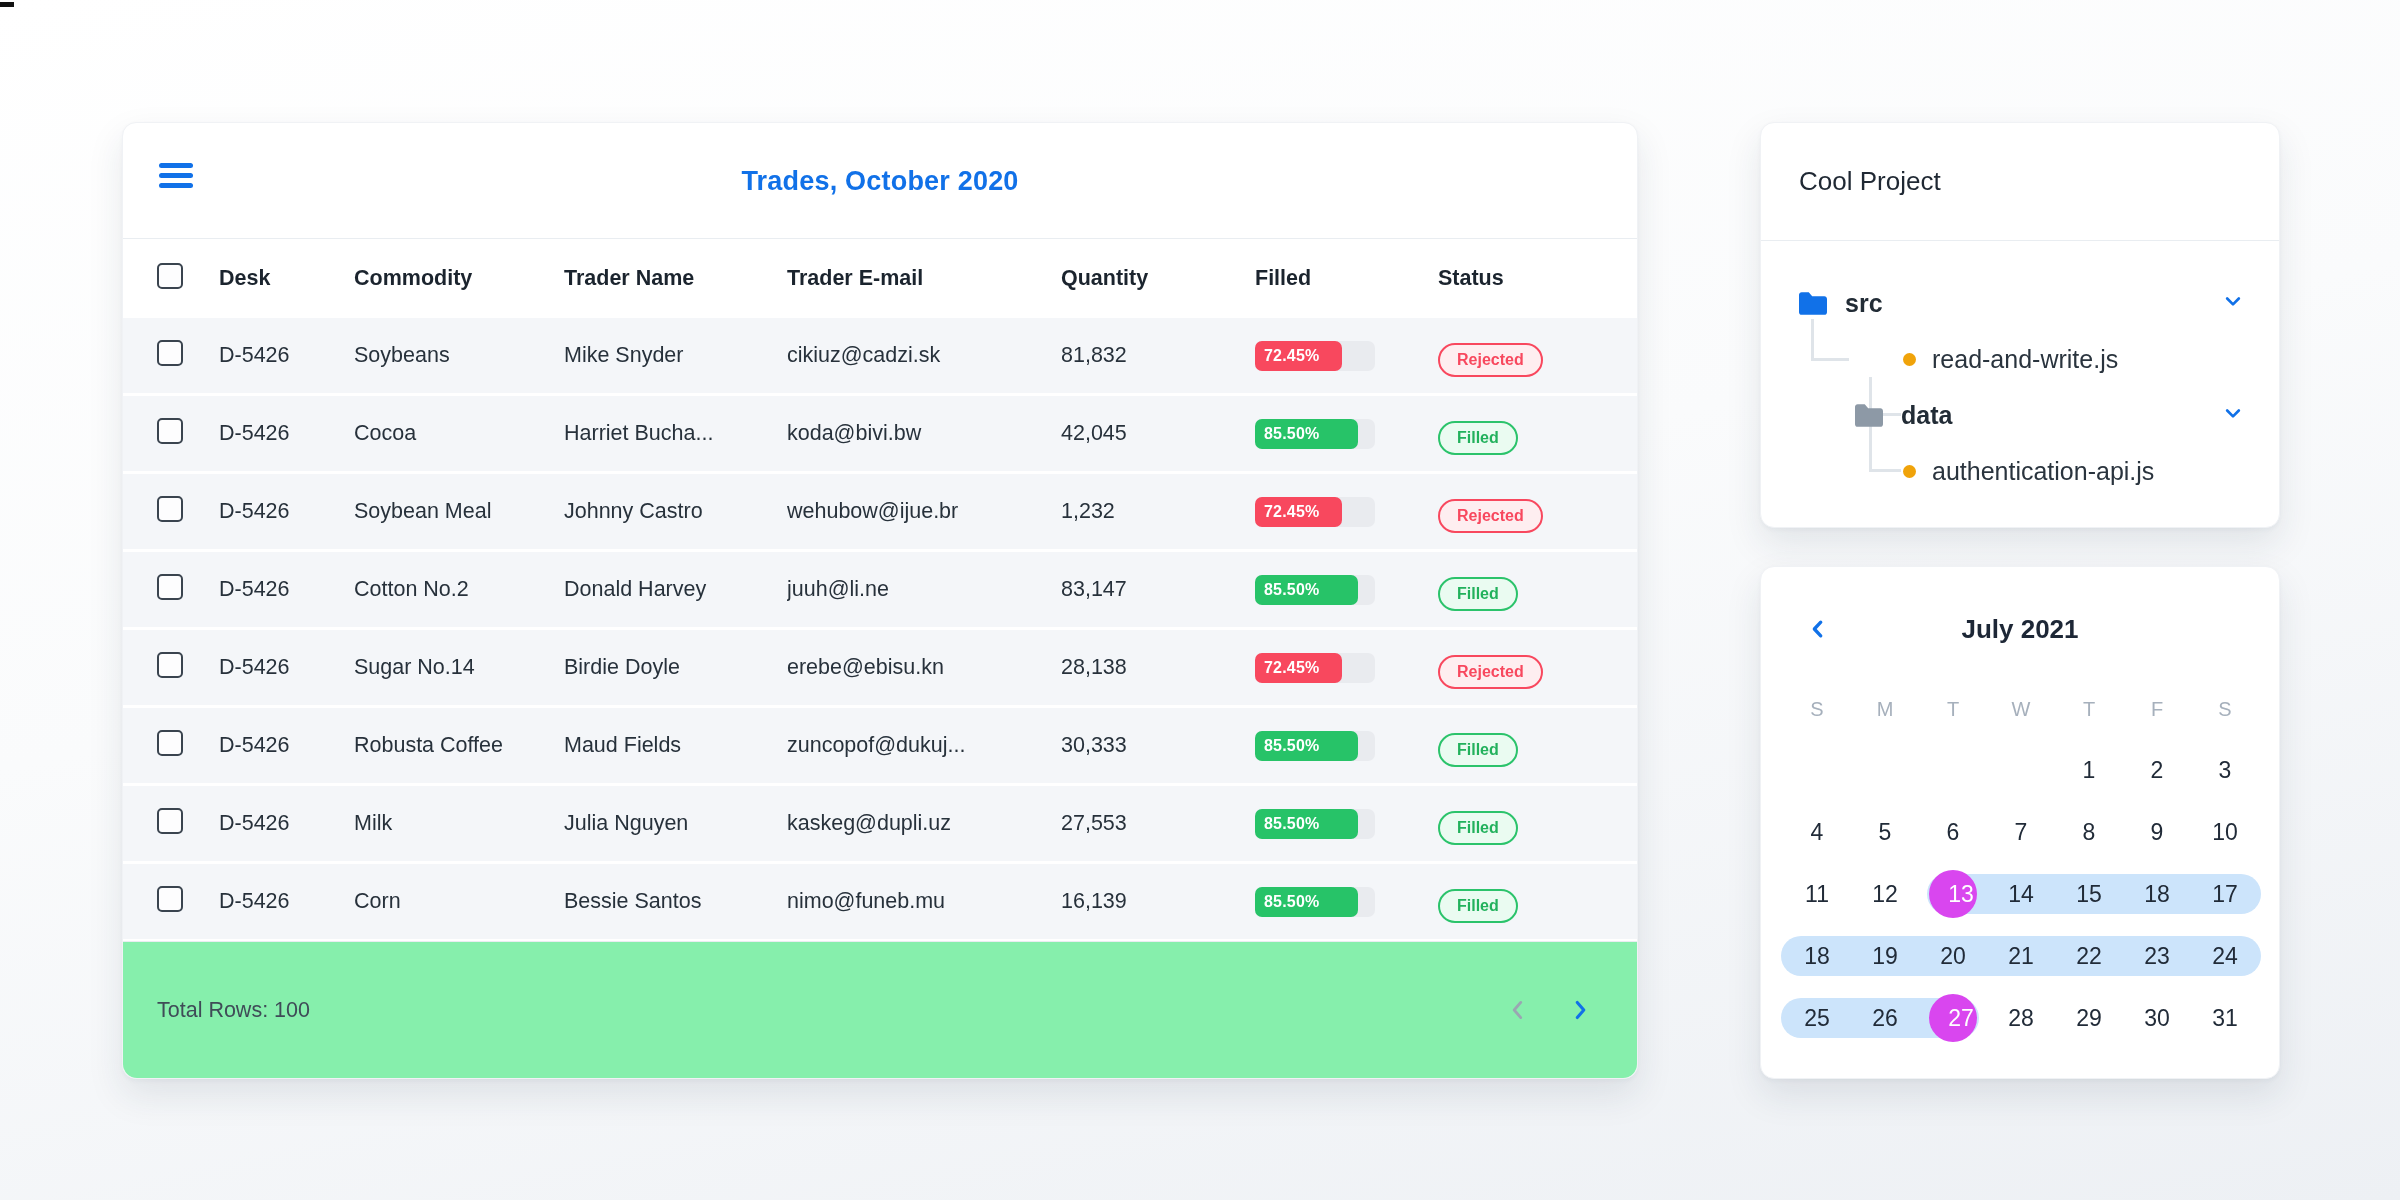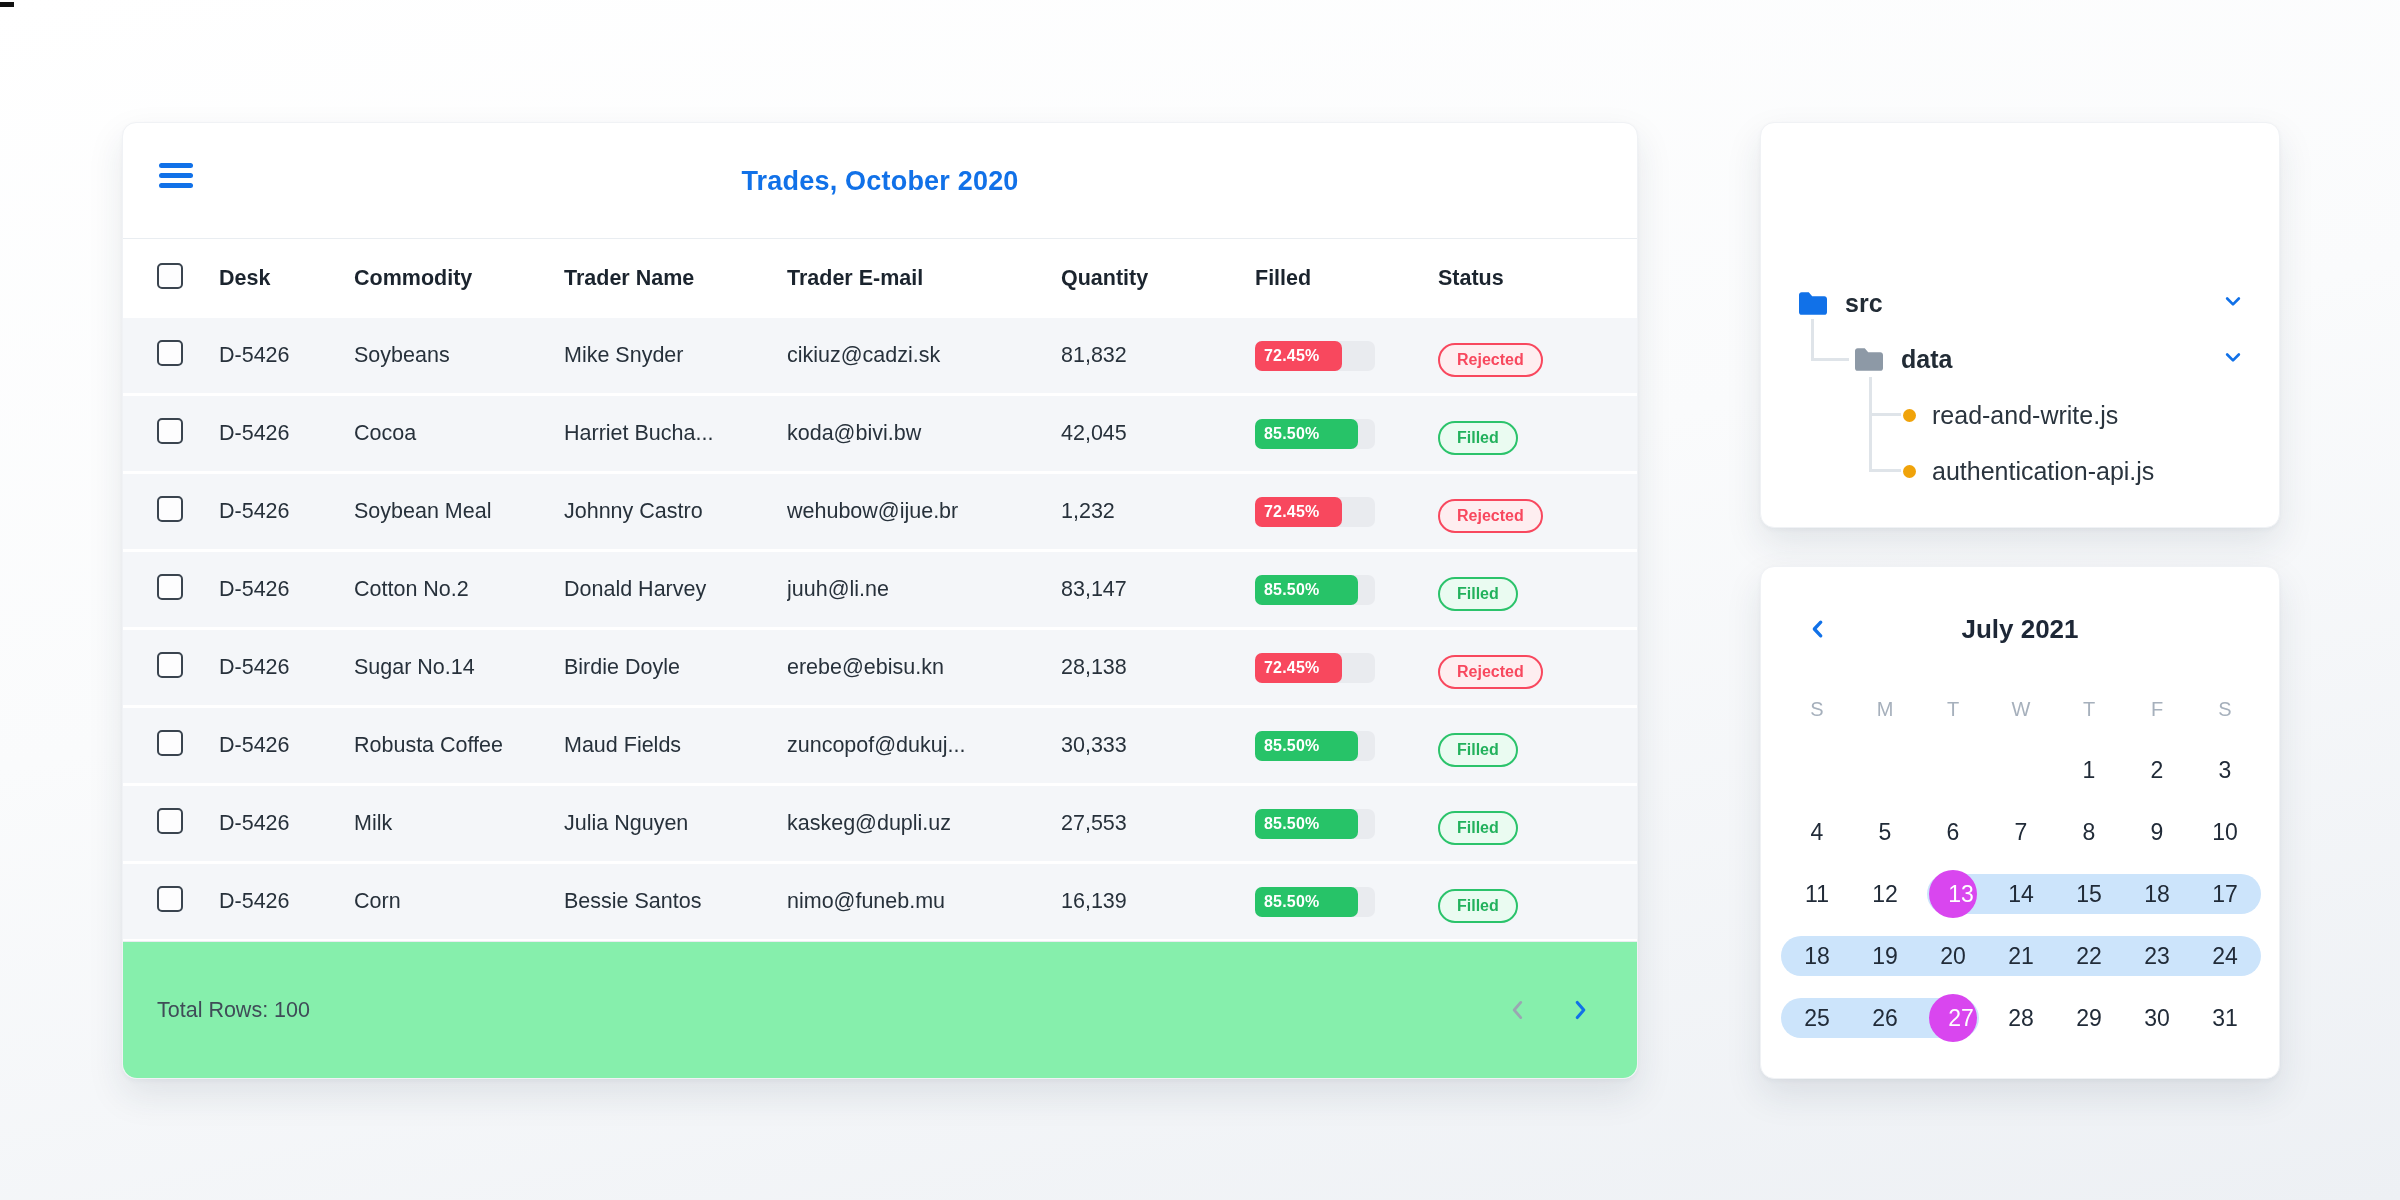--- a/index.html
+++ b/index.html
@@ -254,47 +254,48 @@
       <button>
         <svg width="26" height="26" viewBox="0 0 24 24">
             <polyline points="9.5,5 15.5,12 9.5,19" fill="none" stroke="#1171e8" stroke-width="2.8" stroke-linecap="round" stroke-linejoin="round"></polyline>
           </svg>
       </button>
     </div>
   </div>
 </section>
 
 <aside class="card project-card">
+  <div class="p-head">Cool Project</div>
   <div class="tree" id="tree">
     <div class="tline" style="left:50px;top:78px;width:3px;height:42px"></div>
     <div class="tline" style="left:50px;top:117px;width:38px;height:3px"></div>
     <div class="tline" style="left:108px;top:136px;width:3px;height:95px"></div>
     <div class="tline" style="left:108px;top:172px;width:32px;height:3px"></div>
     <div class="tline" style="left:108px;top:228px;width:32px;height:3px"></div>
   <div class="tree-row d0">
         <svg width="32" height="27" viewBox="0 0 24 20">
           <path d="M1.5 3.5 C1.5 2.4 2.4 1.5 3.5 1.5 H8.8 L11.4 4.6 H20.5 C21.6 4.6 22.5 5.5 22.5 6.6 V16.5 C22.5 17.6 21.6 18.5 20.5 18.5 H3.5 C2.4 18.5 1.5 17.6 1.5 16.5 Z" fill="#1171e8"></path>
         </svg>
         <span class="tree-label b">src</span>
         <span class="tree-chev"><svg width="20" height="20" viewBox="0 0 24 24">
             <polyline points="5,9 12,16 19,9" fill="none" stroke="#1171e8" stroke-width="3.2" stroke-linecap="round" stroke-linejoin="round"></polyline>
           </svg></span>
       </div>
+      <div class="tree-row d2">
+        <span class="file-dot"></span>
+        <span class="tree-label">read-and-write.js</span>
+      </div>
       <div class="tree-row d1">
         <svg width="32" height="27" viewBox="0 0 24 20">
           <path d="M1.5 3.5 C1.5 2.4 2.4 1.5 3.5 1.5 H8.8 L11.4 4.6 H20.5 C21.6 4.6 22.5 5.5 22.5 6.6 V16.5 C22.5 17.6 21.6 18.5 20.5 18.5 H3.5 C2.4 18.5 1.5 17.6 1.5 16.5 Z" fill="#8d99a6"></path>
         </svg>
         <span class="tree-label b">data</span>
         <span class="tree-chev"><svg width="20" height="20" viewBox="0 0 24 24">
             <polyline points="5,9 12,16 19,9" fill="none" stroke="#1171e8" stroke-width="3.2" stroke-linecap="round" stroke-linejoin="round"></polyline>
           </svg></span>
-      </div>
-      <div class="tree-row d2">
-        <span class="file-dot"></span>
-        <span class="tree-label">read-and-write.js</span>
       </div>
       <div class="tree-row d2">
         <span class="file-dot"></span>
         <span class="tree-label">authentication-api.js</span>
       </div>
     </div>
 </aside>
 
 <aside class="card calendar-card">
   <div class="cal-head">

